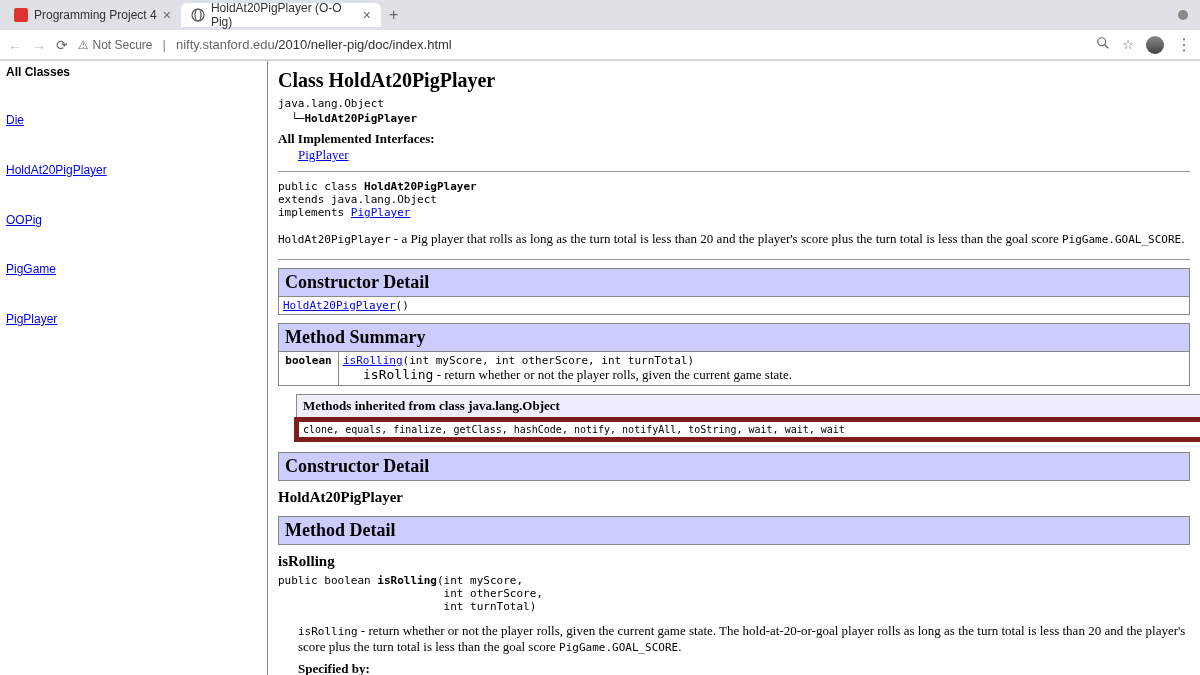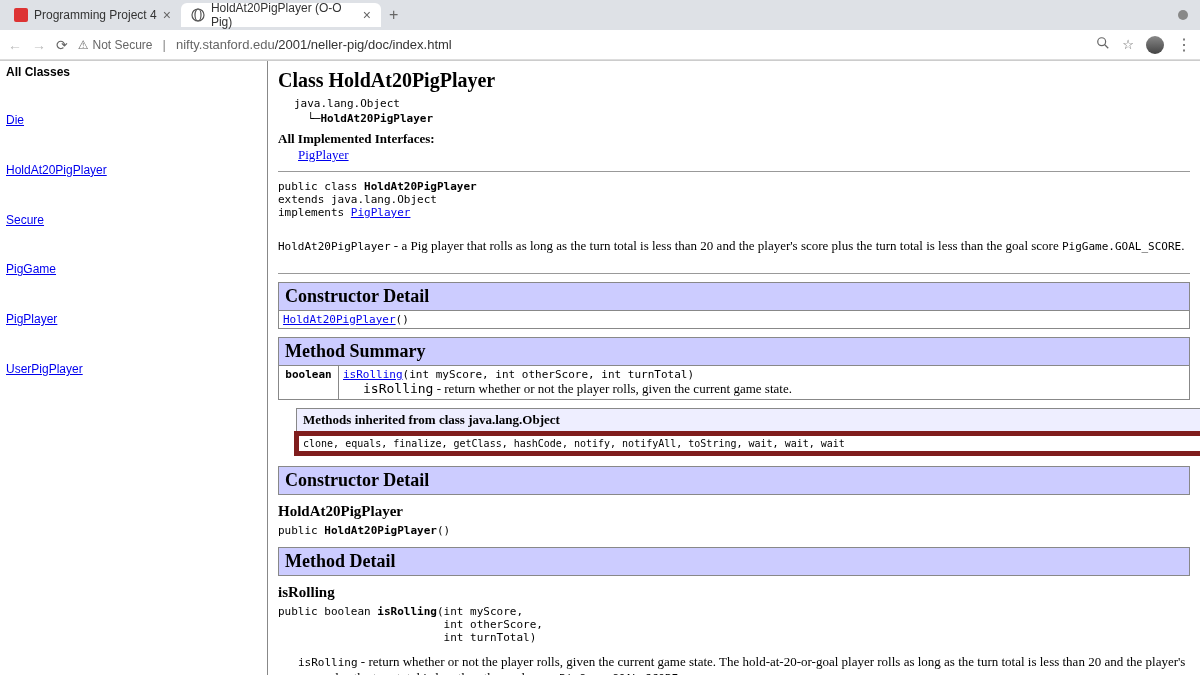--- a/index.html
+++ b/index.html
@@ -27,29 +27,29 @@
 .menu-dots { font-size: 16px; color: #666; }
 
 
 .frames { display: flex; height: calc(675px - 60px); }
 .sidebar { width: 268px; padding: 4px 6px; font-size: 12px; border-right: 1px solid #888; overflow: auto; }
 .sidebar h3 { font-size: 12px; font-weight: bold; margin-bottom: 2px; }
 .sidebar a { color: #0000ee; text-decoration: underline; display: block; line-height: 1.4; margin-top: 33px; }
 .content { flex: 1; padding: 4px 10px 20px 10px; overflow: auto; border-left: 1px solid #888; margin-left: -1px; }
 
 h2.class-title { font-family: "Times New Roman", serif; font-size: 20px; font-weight: bold; margin: 4px 0; }
-pre.inherit { font-family: monospace; font-size: 11px; margin: 4px 16px; line-height: 1.4; }
+pre.inherit { font-family: monospace; font-size: 11px; margin: 4px 0; line-height: 1.4; }
 .all-impl { font-family: "Times New Roman", serif; font-size: 13px; }
 .all-impl b { font-weight: bold; }
 .all-impl a { color: #0000ee; text-decoration: underline; }
 hr { margin: 8px 0; border: none; border-top: 1px solid #999; }
 
 .decl { font-family: monospace; font-size: 11px; margin: 6px 0; }
 .decl a { color: #0000ee; text-decoration: underline; }
-.desc { font-family: "Times New Roman", serif; font-size: 13px; margin: 19px 0; }
+.desc { font-family: "Times New Roman", serif; font-size: 13px; margin: 12px 0; }
 .desc code { font-family: monospace; font-size: 11px; }
 
 table.summary { width: 100%; border-collapse: collapse; border: 1px solid #888; margin: 8px 0; }
 table.summary th { background: #ccccff; text-align: left; padding: 3px 6px; font-family: "Times New Roman", serif; font-size: 18px; font-weight: bold; border: 1px solid #888; }
 table.summary td { border: 1px solid #888; padding: 2px 4px; font-family: monospace; font-size: 11px; vertical-align: top; }
 table.summary td .sdesc { font-family: "Times New Roman", serif; font-size: 13px; margin-left: 20px; }
 table.summary td a { color: #0000ee; text-decoration: underline; }
 table.summary td.type { text-align: center; width: 60px; font-weight: bold; }
 
 table.inherited { width: 100%; border-collapse: collapse; border: 1px solid #888; margin: 8px 16px; }
@@ -93,45 +93,44 @@
   <div class="addr-bar">
     <span class="nav-btn disabled">←</span>
     <span class="nav-btn disabled">→</span>
     <span class="nav-btn">⟳</span>
     <span class="security">
       <span>⚠</span>
       <span>Not Secure</span>
     </span>
     <span style="color:#888">|</span>
     <span class="url">
-      <span>nifty.stanford.edu</span><span class="path">/2001/neller-pig/doc/index.html</span>
+      <span>nifty.stanford.edu</span><span class="path">/2010/neller-pig/doc/index.html</span>
     </span>
     <div class="addr-icons">
       <span>
         <svg width="14" height="14" viewBox="0 0 16 16">
             <circle cx="6.5" cy="6.5" r="4.5" fill="none" stroke="#666" stroke-width="1.4"></circle>
             <line x1="10" y1="10" x2="14" y2="14" stroke="#666" stroke-width="1.4"></line>
           </svg>
       </span>
       <span>☆</span>
       <span class="avatar"></span>
       <span class="menu-dots">⋮</span>
     </div>
   </div>
 </div>
 
 <div class="frames">
   <div class="sidebar">
     <h3>All Classes</h3>
     <a href="#">Die</a>
     <a href="#">HoldAt20PigPlayer</a>
-    <a href="#">Secure</a>
+    <a href="#">OOPig</a>
     <a href="#">PigGame</a>
     <a href="#">PigPlayer</a>
-    <a href="#">UserPigPlayer</a>
   </div>
 
   <div class="content">
     <h2 class="class-title">Class HoldAt20PigPlayer</h2>
 
     <pre class="inherit"><span>java.lang.Object</span>
   └─<b>HoldAt20PigPlayer</b></pre>
 
     <div class="all-impl">
       <b>All Implemented Interfaces:</b>
@@ -186,21 +185,20 @@
             <th>Methods inherited from class java.lang.Object</th>
           </tr>
       <tr>
             <td>clone, equals, finalize, getClass, hashCode, notify, notifyAll, toString, wait, wait, wait</td>
           </tr>
     </tbody>
       </table>
 
     <div class="detail-hdr">Constructor Detail</div>
     <h3 class="member">HoldAt20PigPlayer</h3>
-    <pre class="sig"><span>public </span><b>HoldAt20PigPlayer</b><span>()</span></pre>
 
     <div class="detail-hdr">Method Detail</div>
     <h3 class="member">isRolling</h3>
     <pre class="sig">public boolean <b>isRolling</b>(int myScore,
                          int otherScore,
                          int turnTotal)</pre>
 
     <div class="method-body">
       <p>
         <code>isRolling</code><span> - return whether or not the player rolls, given the current game state. The hold-at-20-or-goal player rolls as long as the turn total is less than 20 and the player's score plus the turn total is less than the goal score </span><code>PigGame.GOAL_SCORE</code><span>.</span>

